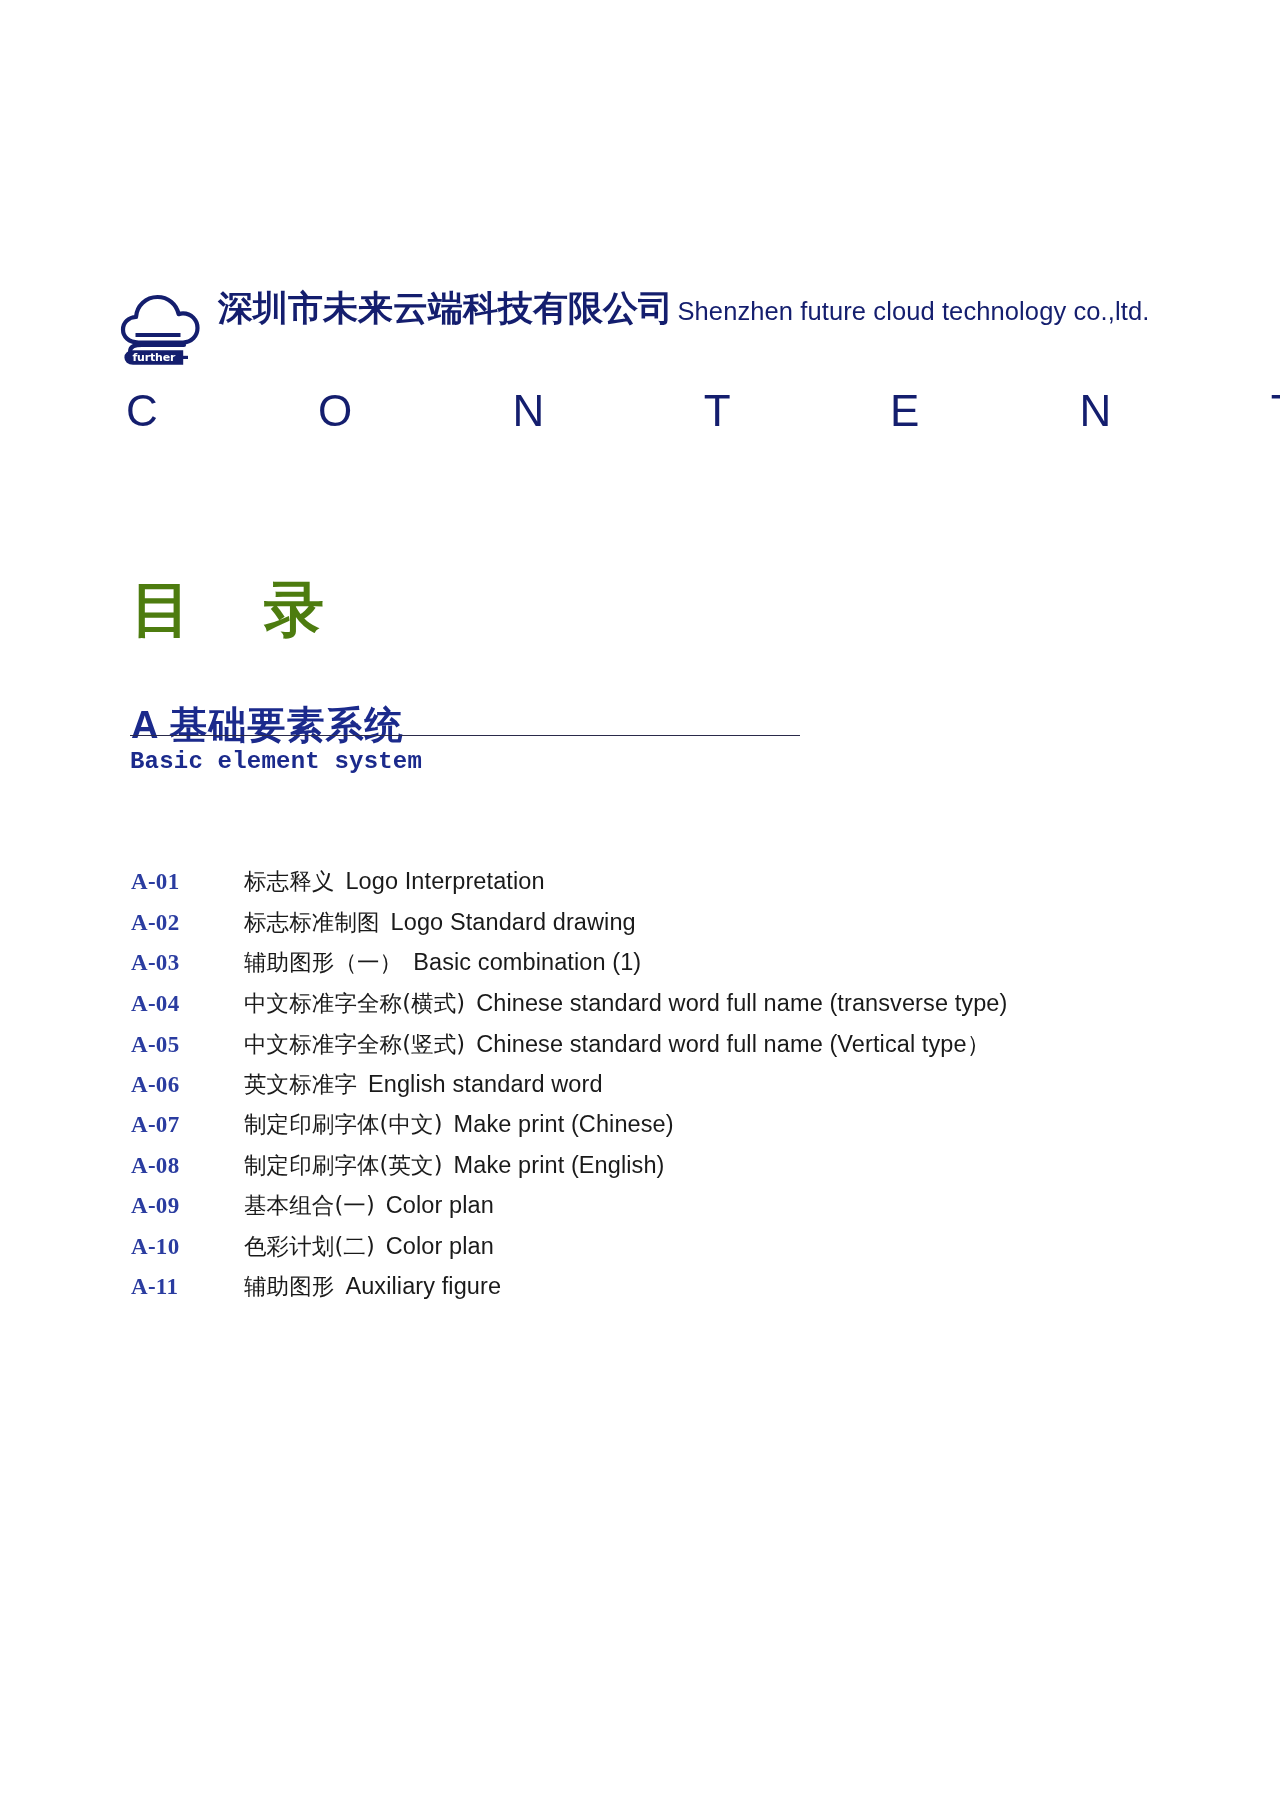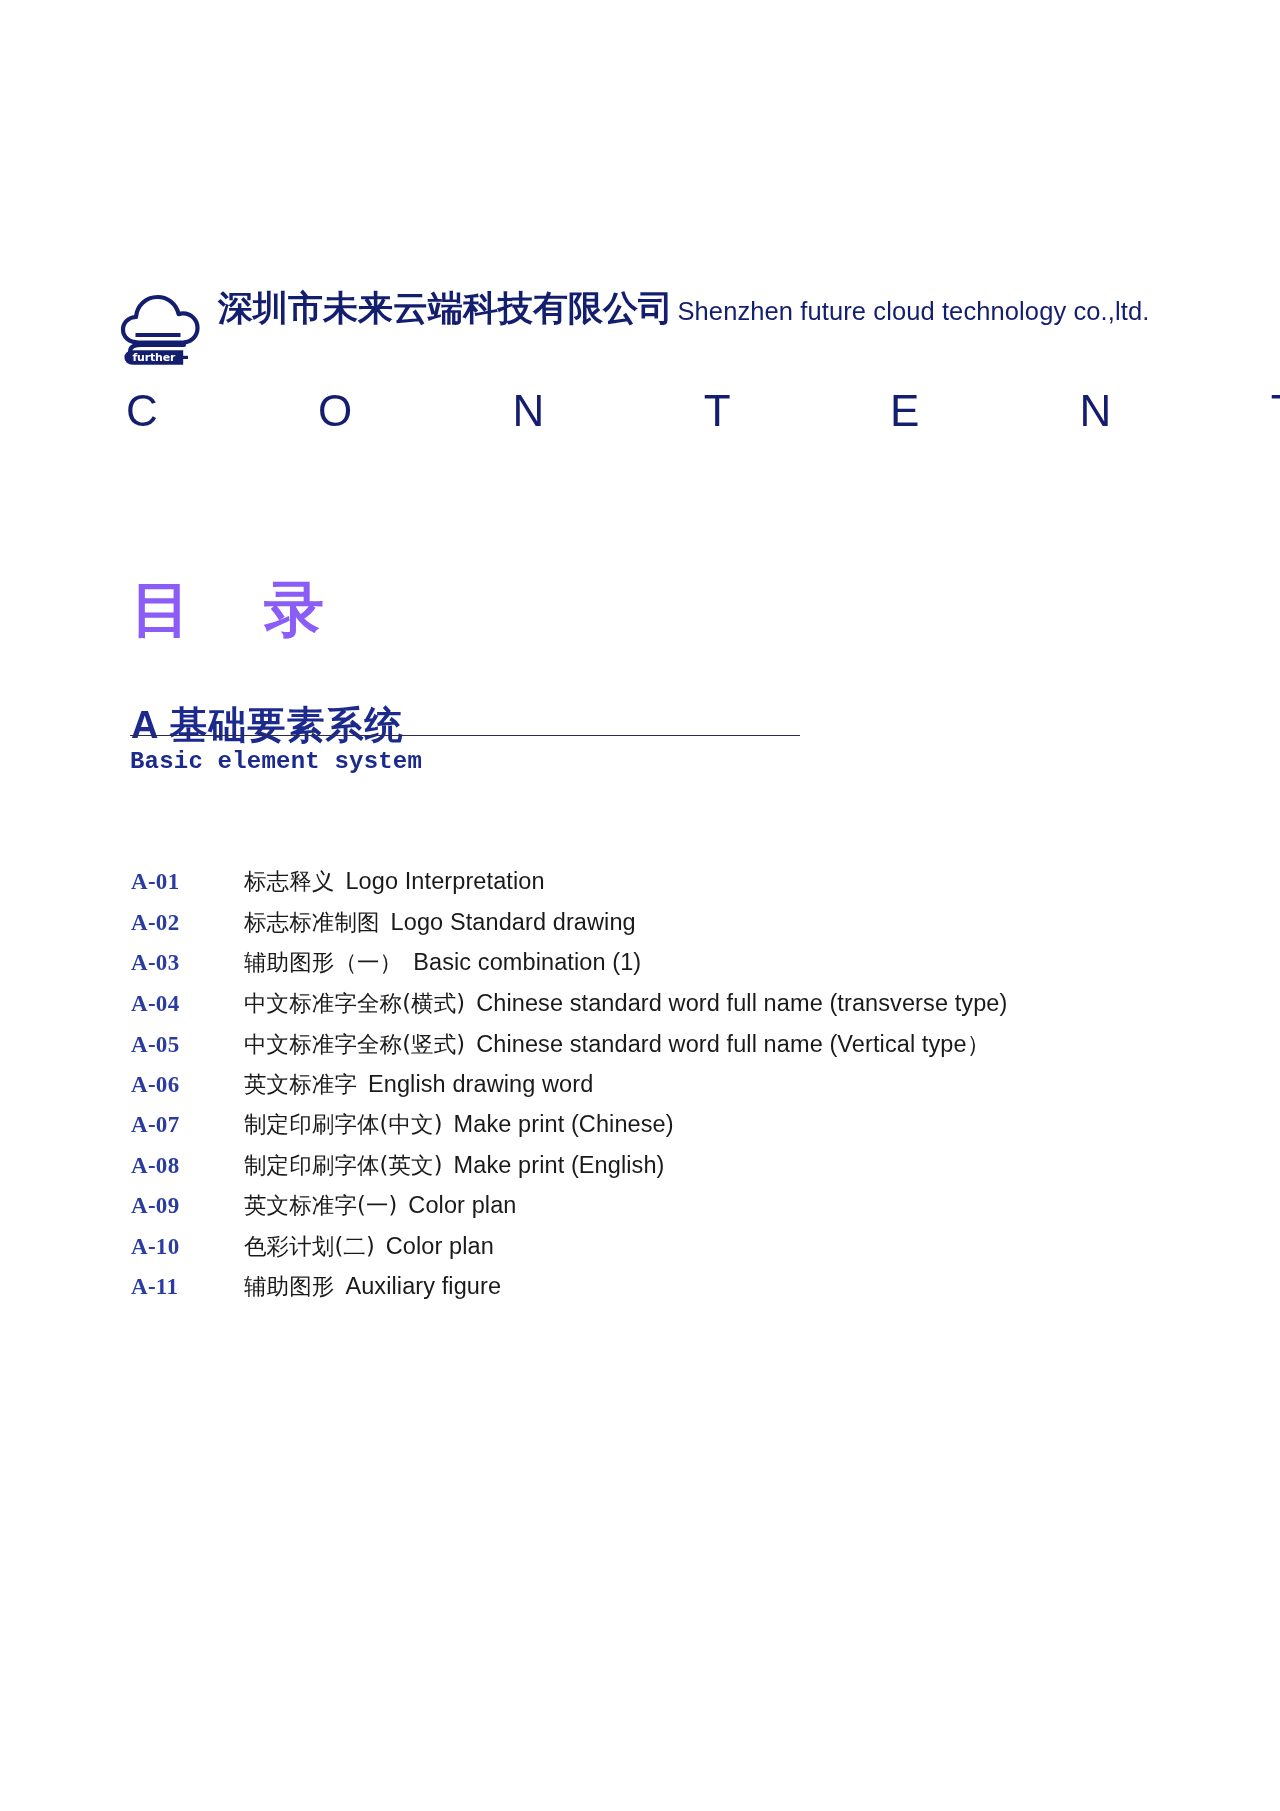--- a/index.html
+++ b/index.html
@@ -77,21 +77,21 @@
   }
 
   
   .mulu {
     position: absolute;
     left: 131px;
     top: 574px;
     font-family: "DejaVu Sans", "Liberation Sans", sans-serif;
     font-size: 60px;
     font-weight: bold;
-    color: #8b5cf6;
+    color: #4d7c0f;
     letter-spacing: 26px;
     line-height: 70px;
     white-space: nowrap;
   }
 
   
   .section-title {
     position: absolute;
     left: 131px;
     top: 702px;
@@ -225,33 +225,33 @@
     <div class="toc-row">
       <span class="toc-code">A-04</span>
       <span class="toc-title"><span class="cn">中文标准字全称(横式)</span><span class="gap"></span><span>Chinese standard word full name (transverse type)</span></span>
     </div>
     <div class="toc-row">
       <span class="toc-code">A-05</span>
       <span class="toc-title"><span class="cn">中文标准字全称(竖式)</span><span class="gap"></span><span>Chinese standard word full name (Vertical type）</span></span>
     </div>
     <div class="toc-row">
       <span class="toc-code">A-06</span>
-      <span class="toc-title"><span class="cn">英文标准字</span><span class="gap"></span><span>English drawing word</span></span>
+      <span class="toc-title"><span class="cn">英文标准字</span><span class="gap"></span><span>English standard word</span></span>
     </div>
     <div class="toc-row">
       <span class="toc-code">A-07</span>
       <span class="toc-title"><span class="cn">制定印刷字体(中文)</span><span class="gap"></span><span>Make print (Chinese)</span></span>
     </div>
     <div class="toc-row">
       <span class="toc-code">A-08</span>
       <span class="toc-title"><span class="cn">制定印刷字体(英文)</span><span class="gap"></span><span>Make print (English)</span></span>
     </div>
     <div class="toc-row">
       <span class="toc-code">A-09</span>
-      <span class="toc-title"><span class="cn">英文标准字(一)</span><span class="gap"></span><span>Color plan</span></span>
+      <span class="toc-title"><span class="cn">基本组合(一)</span><span class="gap"></span><span>Color plan</span></span>
     </div>
     <div class="toc-row">
       <span class="toc-code">A-10</span>
       <span class="toc-title"><span class="cn">色彩计划(二)</span><span class="gap"></span><span>Color plan</span></span>
     </div>
     <div class="toc-row">
       <span class="toc-code">A-11</span>
       <span class="toc-title"><span class="cn">辅助图形</span><span class="gap"></span><span>Auxiliary figure</span></span>
     </div>
   </div>

